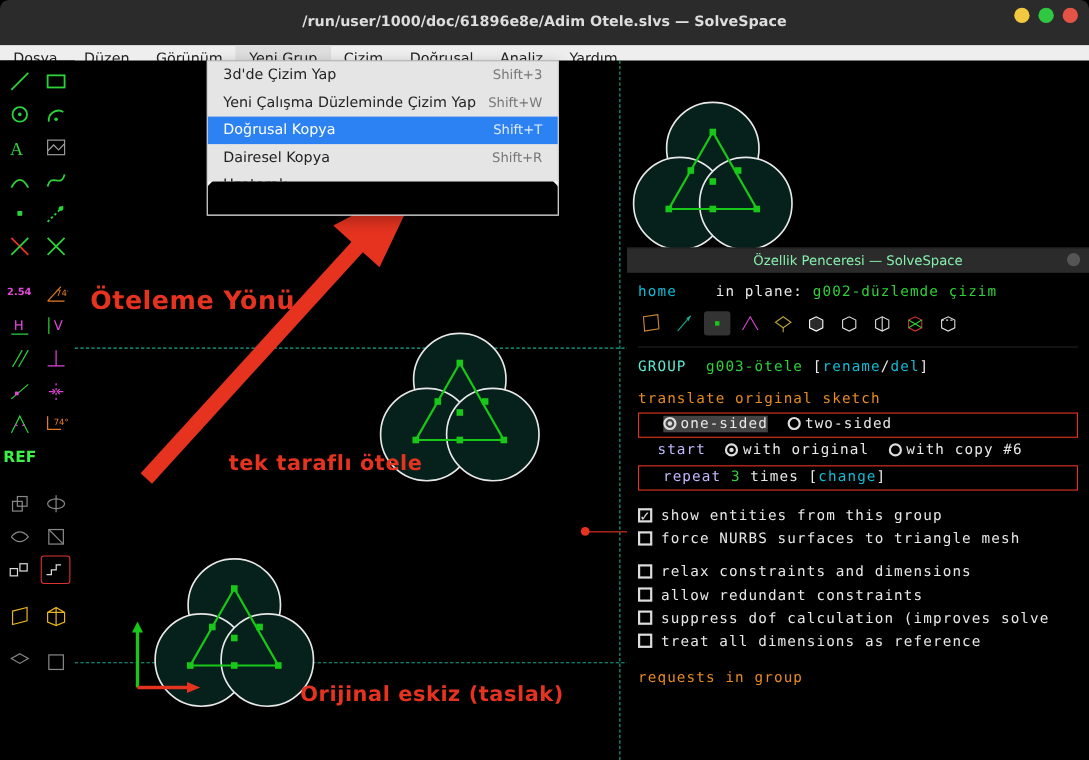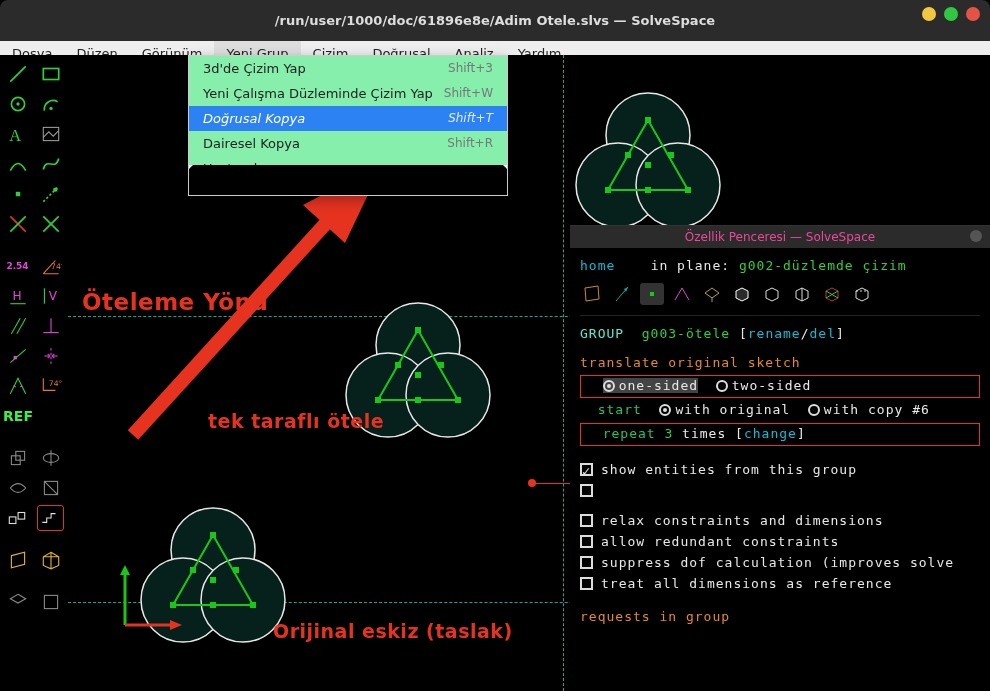--- a/index.html
+++ b/index.html
@@ -79,34 +79,34 @@
   .ref {
     color: #3cf048; font-size: 14px; font-weight: bold;
   }
   .d254 { color: #e246d9; font-size: 9px; font-weight: bold; }
 
   
   .dropdown {
     position: absolute;
     left: 188px; top: 55px;
     width: 320px;
-    background: #86efac;
+    background: #e5e5e5;
     color: #222;
     box-shadow: 0 4px 12px rgba(0,0,0,0.3);
     border: 1px solid #ccc;
     z-index: 50;
   }
   .dd-item {
     display: flex;
     justify-content: space-between;
     padding: 5px 14px;
     cursor: pointer;
   }
   .dd-item .shortcut { color: #777; font-size: 12px; }
-  .dd-item.hl { background: #2c81f3; color: #fff; font-style: italic; }
+  .dd-item.hl { background: #2c81f3; color: #fff; }
   .dd-item.hl .shortcut { color: #e0ebff; }
   .dd-curve {
     height: 30px; background: #f9f9f9;
     position: relative;
     overflow: hidden;
   }
   .dd-curve::after {
     content: ""; position: absolute;
     top: -50px; left: -20px; right: -20px; height: 100px;
     background: #000;
@@ -143,38 +143,38 @@
     width: 420px; height: 411px;
     background: #000;
     border-top: 1px solid #333;
     font-family: "DejaVu Sans Mono", monospace;
     font-size: 13px;
     z-index: 40;
   }
   .panel-title {
     height: 22px;
     background: #2b2b2b;
-    color: #ec4899;
+    color: #86efac;
     display: flex; align-items: center; justify-content: center;
     font-family: "DejaVu Sans", sans-serif;
     font-size: 12px;
     position: relative;
   }
   .panel-title::after {
     content: ""; position: absolute; right: 8px; top: 4px;
     width: 12px; height: 12px; border-radius: 50%;
     background: #555;
   }
   .panel-body { padding: 8px 10px; line-height: 1.6; letter-spacing: 1px; }
   .t-blue { color: #0fbcd6; }
   .t-green { color: #2dd13a; }
   .t-mag { color: #5eead4; }
   .t-white { color: #e8e8e8; }
   .t-orange { color: #e68a22; }
-  .t-darkred { color: #22c55e; }
+  .t-darkred { color: #c4b5fd; }
   .icon-row {
     display: flex; gap: 6px; padding: 6px 0 10px 0;
     border-bottom: 1px solid #222; margin-bottom: 8px;
   }
   .pi { width: 24px; height: 22px; display: flex; align-items: center; justify-content: center; border-radius: 3px; }
   .pi.sel { background: #333; }
   .radio { display: inline-block; width: 12px; height: 12px; border: 2px solid #ddd; border-radius: 50%; position: relative; vertical-align: -2px; margin-right: 4px; }
   .radio.on::after { content: ""; position: absolute; inset: 2px; background: #ddd; border-radius: 50%; }
   .cb { display: inline-block; width: 13px; height: 13px; border: 2px solid #ddd; position: relative; vertical-align: -2px; margin-right: 8px; }
   .cb.on::after { content: "✓"; position: absolute; top: -5px; left: 0; color: #ddd; font-size: 14px; }
@@ -518,21 +518,21 @@
       <polygon points="15,5 10,15 20,15" fill="#18c818"></polygon>
       <line x1="15" y1="65" x2="65" y2="65" stroke="#e53320" stroke-width="3"></line>
       <polygon points="72,65 60,60 60,70" fill="#e53320"></polygon>
     </svg>
 
     <svg class="arrow-big" style="left:55px; top:100px;" width="270" height="290">
       <line x1="10" y1="280" x2="215" y2="55" stroke="#e53320" stroke-width="14"></line>
       <polygon points="260,8 180,50 222,88" fill="#e53320"></polygon>
     </svg>
 
-    <div class="anno" style="left:14px; top:234px;">Öteleme Yönü</div>
+    <div class="anno" style="left:14px; top:206px;">Öteleme Yönü</div>
     <div class="anno anno-small" style="left:140px; top:355px;">tek taraflı ötele</div>
     <div class="anno anno-small" style="left:205px; top:565px;">Orijinal eskiz (taslak)</div>
 
     <div class="connector-dot" style="left:460px; top:424px;"></div>
     <div class="connector-line" style="left:466px; top:428px; width:40px;"></div>
 
   </div>
 
 </div>
 
@@ -650,21 +650,21 @@
 
     <div class="hl-box">
       &nbsp;&nbsp;<span class="t-darkred">repeat</span>
       <span class="t-green">3</span>
       <span class="t-white">times</span>
       <span class="t-white"> [</span><span class="t-blue">change</span><span class="t-white">]</span>
     </div>
 
     <div style="height:12px;"></div>
     <div><span class="cb on"></span><span class="t-white">show entities from this group</span></div>
-    <div><span class="cb"></span></div>
+    <div><span class="cb"></span><span class="t-white">force NURBS surfaces to triangle mesh</span></div>
     <div style="height:10px;"></div>
     <div><span class="cb"></span><span class="t-white">relax constraints and dimensions</span></div>
     <div><span class="cb"></span><span class="t-white">allow redundant constraints</span></div>
     <div><span class="cb"></span><span class="t-white">suppress dof calculation (improves solve</span></div>
     <div><span class="cb"></span><span class="t-white">treat all dimensions as reference</span></div>
     <div style="height:12px;"></div>
     <div class="t-orange">requests in group</div>
   </div>
 </div>
 

